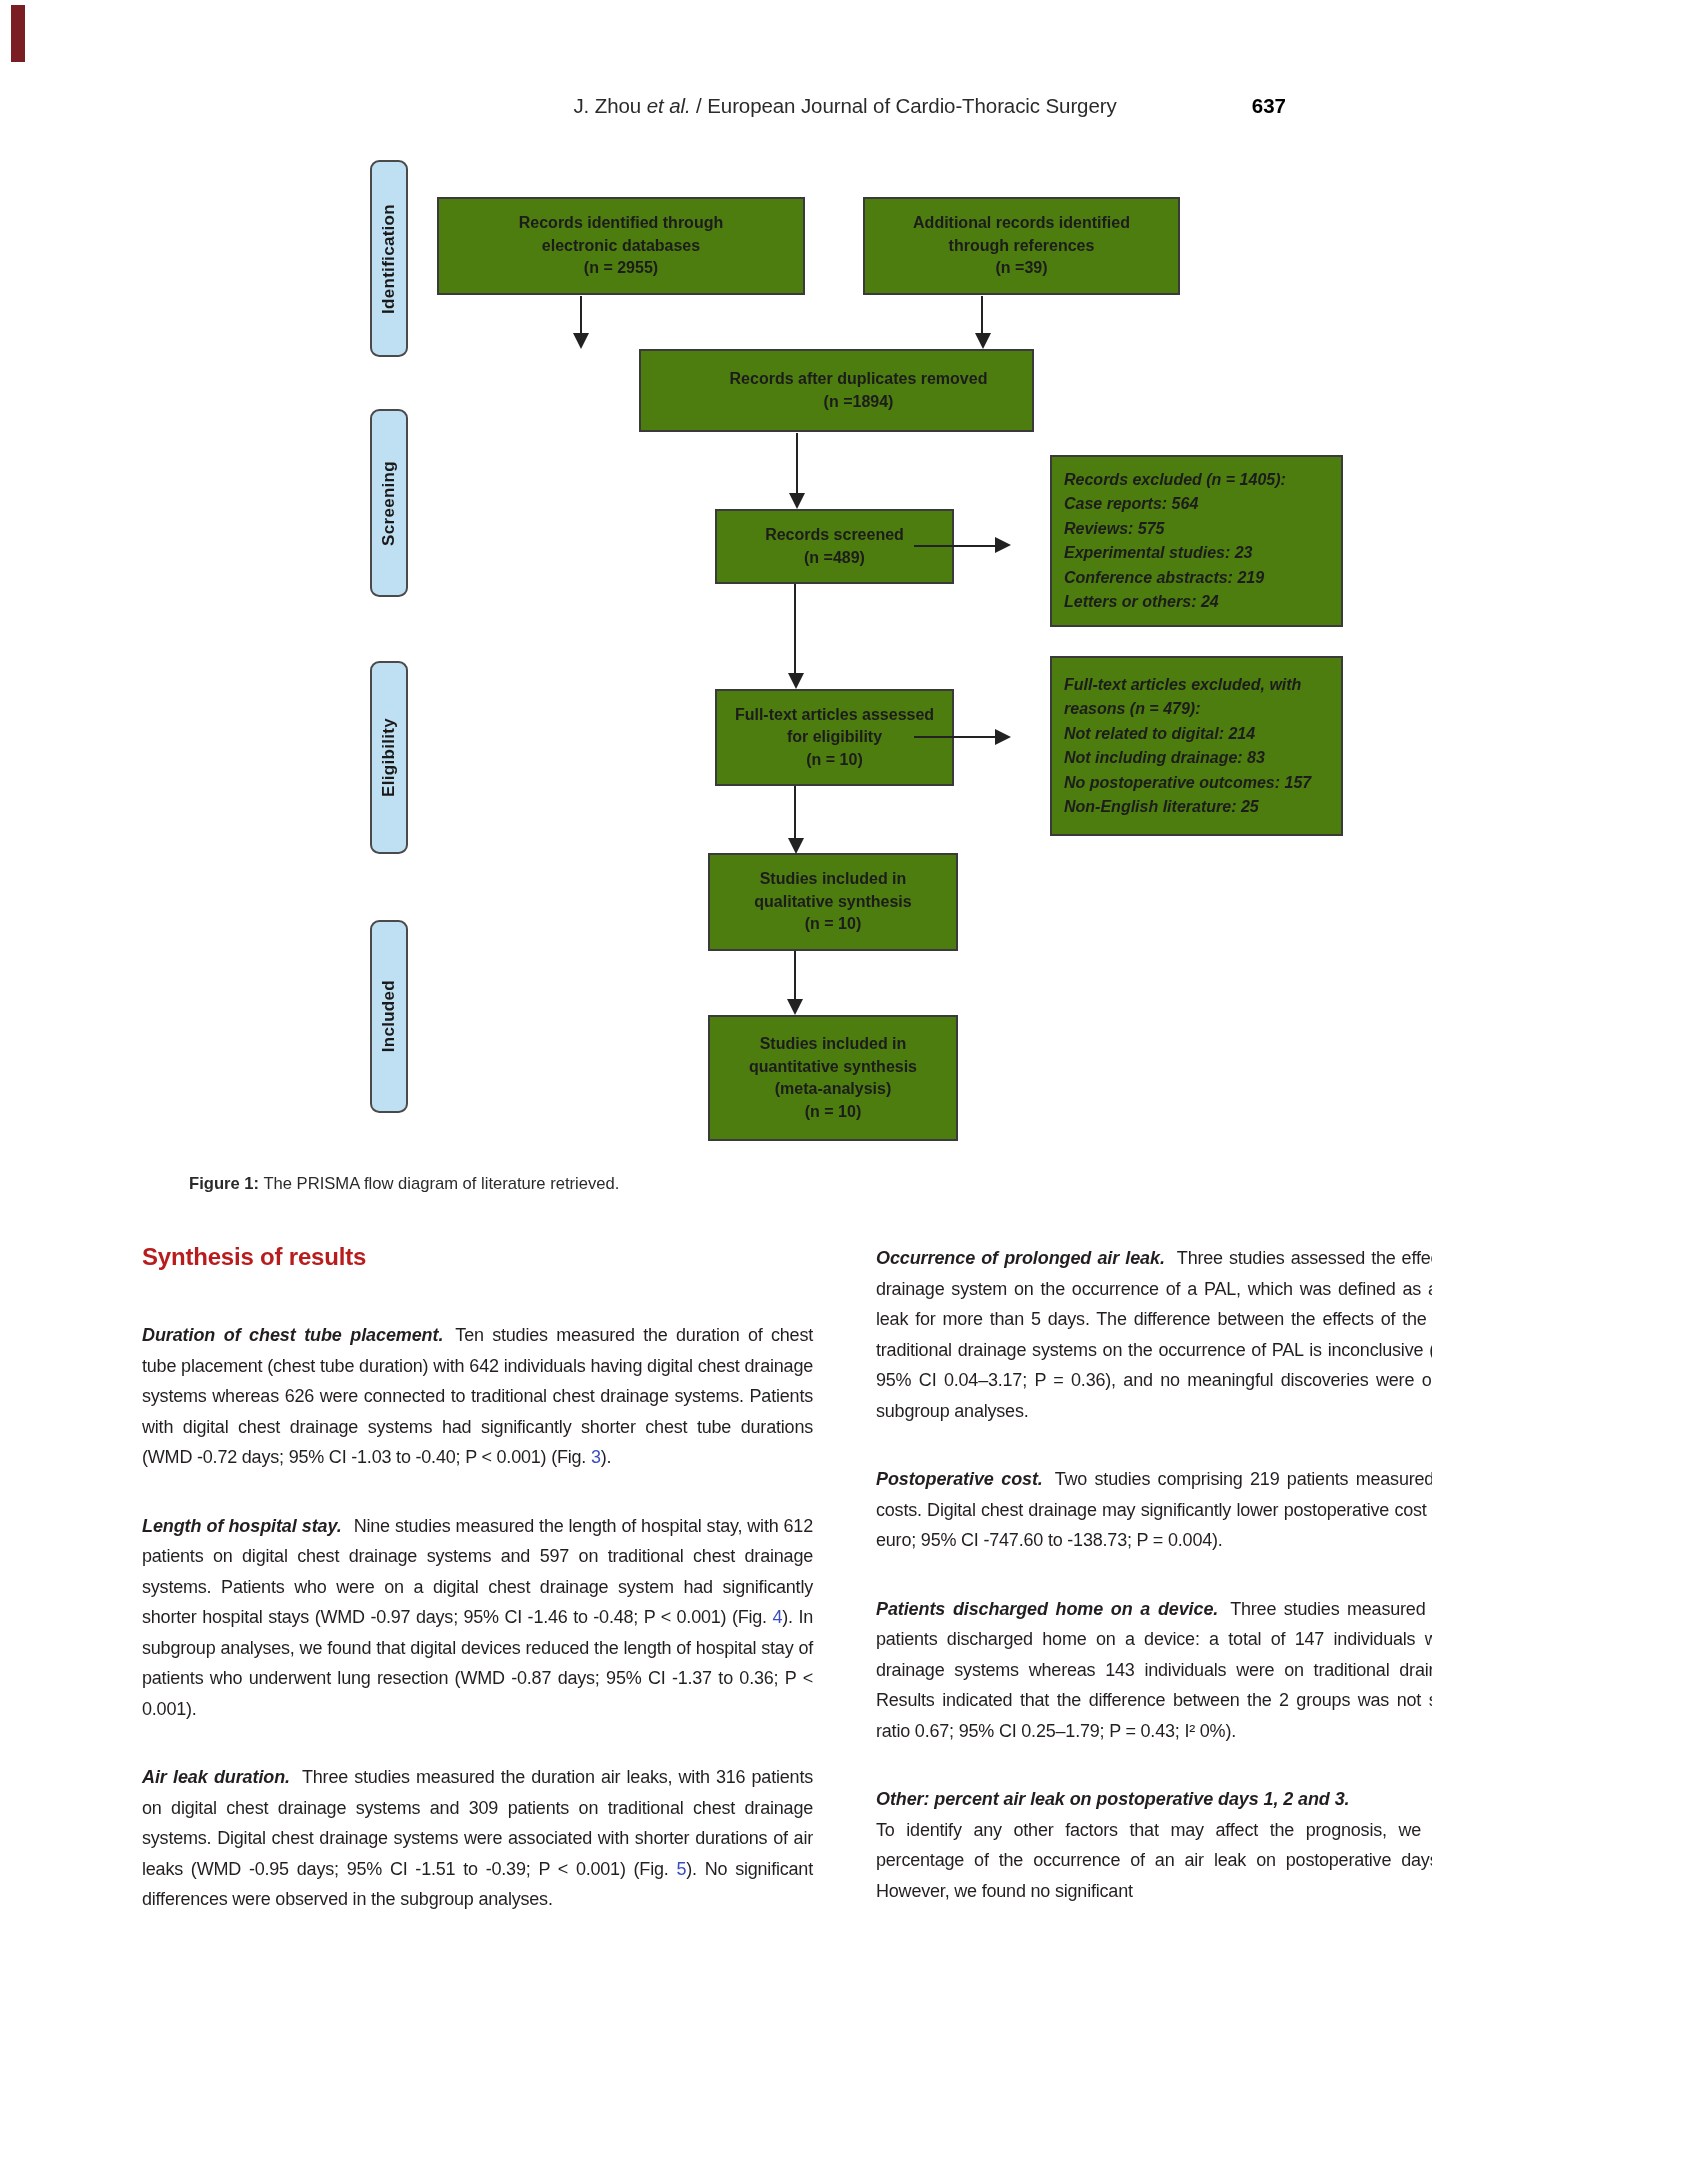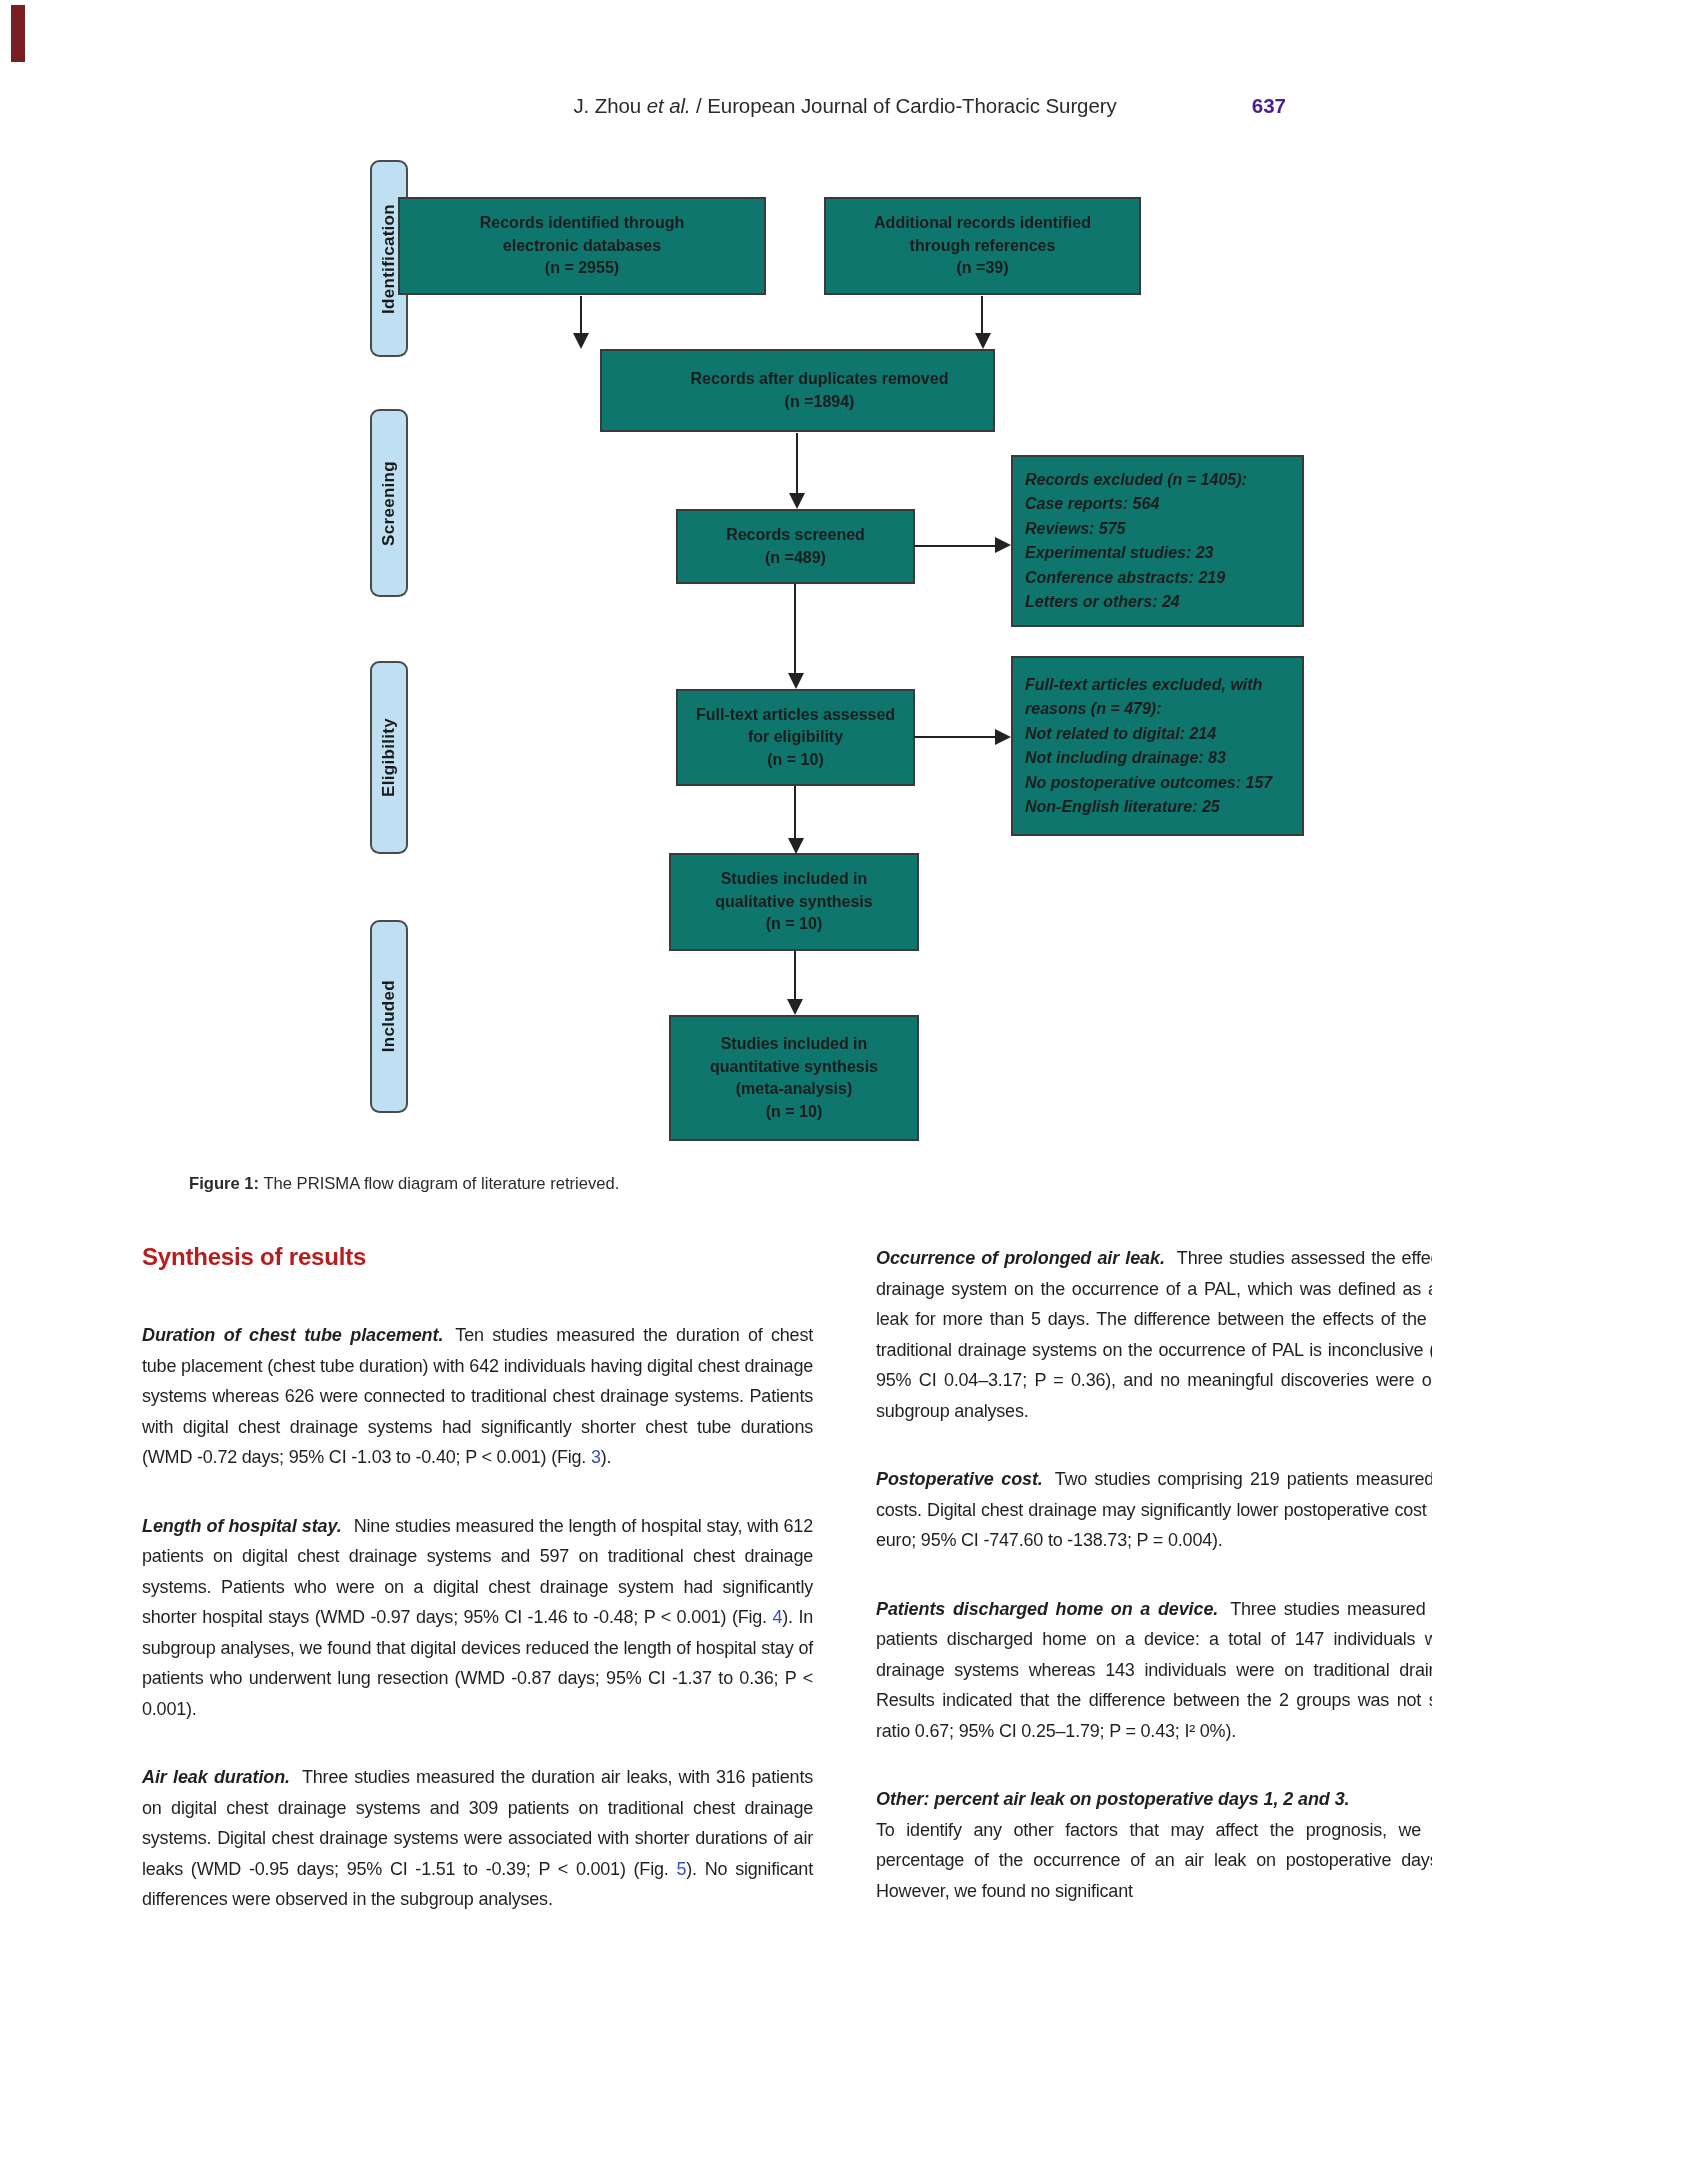--- a/index.html
+++ b/index.html
@@ -7,36 +7,36 @@
     position:relative;width:1432px;height:2183px;background:#ffffff;
     font-family:"Liberation Sans",sans-serif;color:#231f20;overflow:hidden;
   }
   
   .running-head{
     position:absolute;left:0;top:94px;width:1690px;text-align:center;
     font-size:20.5px;color:#2b2b2b;letter-spacing:-0.1px;
   }
   .running-head .ital{font-style:italic;}
   .page-num{
-    position:absolute;top:94px;right:146px;font-size:20.5px;font-weight:bold;color:#4c1d95;
+    position:absolute;top:94px;right:146px;font-size:20.5px;font-weight:bold;color:#000000;
   }
   .corner-mark{position:absolute;left:11.3px;top:4.6px;width:14px;height:57px;background:#7b1e24;}
   
   .stage{
     position:absolute;width:38px;background:#bfe0f2;border:2px solid #4a4a4a;border-radius:9.3px;
     display:flex;align-items:center;justify-content:center;box-sizing:border-box;
   }
   .stage span{
     writing-mode:vertical-rl;transform:rotate(180deg);
     font-weight:bold;font-size:17px;color:#1a1a1a;letter-spacing:0.3px;white-space:nowrap;
   }
   .fbox{
-    position:absolute;background:#0f766e;border:2px solid #3a3a3a;box-sizing:border-box;
+    position:absolute;background:#4d7c0f;border:2px solid #3a3a3a;box-sizing:border-box;
     display:flex;align-items:center;justify-content:center;text-align:center;
-    font-weight:bold;font-size:16px;line-height:22.5px;color:#1c1c1c;white-space:pre-line;
+    font-weight:bold;font-size:16px;line-height:22.5px;color:#1c1c1c;white-space:pre-line;margin-left:39px;
   }
   .fbox.left-align{justify-content:flex-start;text-align:left;padding:9.3px 6.6px 9.3px 12px;line-height:24.5px;font-style:italic;}
   .vline{position:absolute;width:2px;background:#222222;}
   .hline{position:absolute;height:2px;background:#222222;}
   .ah-down{position:absolute;width:0;height:0;border-left:8px solid transparent;border-right:8px solid transparent;border-top:16px solid #222222;}
   .ah-right{position:absolute;width:0;height:0;border-top:8px solid transparent;border-bottom:8px solid transparent;border-left:16px solid #222222;}
   .fig-caption{position:absolute;left:142px;top:1174px;width:1126px;font-size:16.6px;color:#2b2b2b;margin-left:47px;}
   .fig-caption b{font-weight:bold;}
   
   .col{position:absolute;top:1243px;width:671px;}

